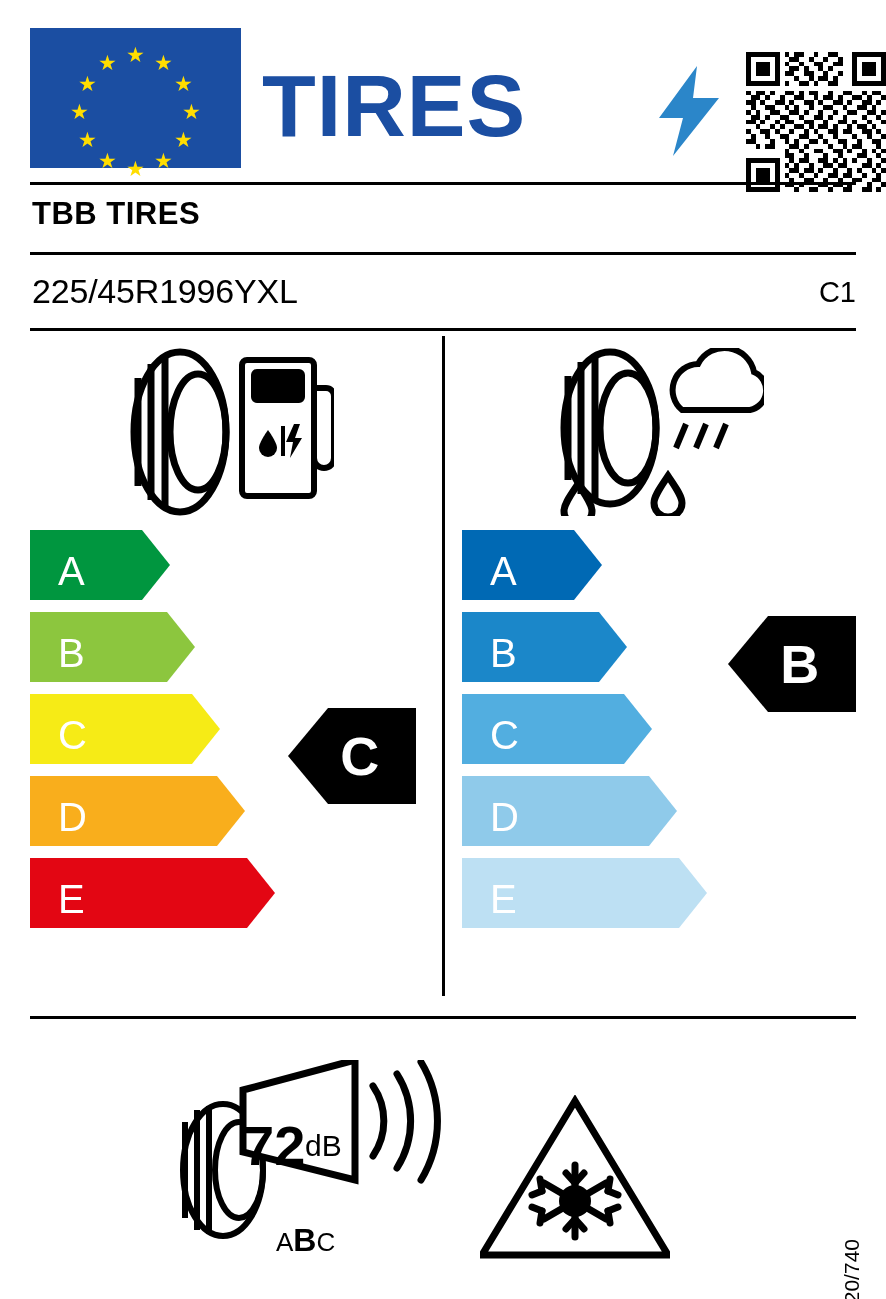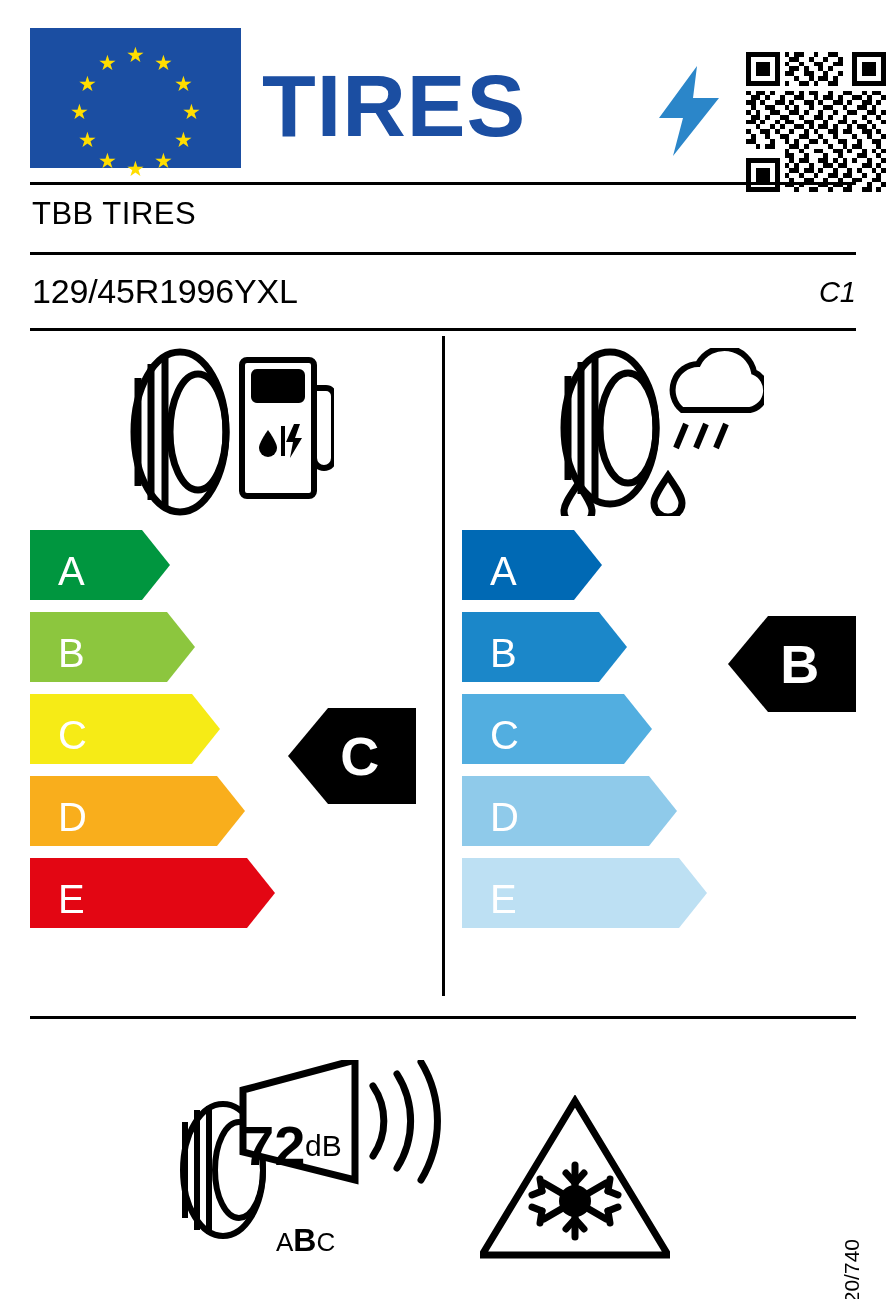--- a/index.html
+++ b/index.html
@@ -84,21 +84,21 @@
     width: 3px;
     background: #000000;
   }
 
   
   .brand {
     position: absolute;
     left: 32px;
     top: 196px;
     font-size: 31px;
-    font-weight: normal;
+    font-weight: bold;
     letter-spacing: 0.5px;
   }
   .code {
     position: absolute;
     right: 30px;
     top: 196px;
     font-size: 31px;
     font-weight: bold;
     text-align: right;
   }
@@ -107,21 +107,20 @@
     left: 32px;
     top: 272px;
     font-size: 34px;
     letter-spacing: -0.2px;
   }
   .class {
     position: absolute;
     right: 30px;
     top: 276px;
     font-size: 29px;
-    font-style: italic;
   }
 
   .pictogram {
     position: absolute;
     top: 348px;
     height: 168px;
   }
 
   .grades {
     position: absolute;
@@ -467,21 +466,21 @@
     </svg>
   </div>
 
   <div class="rule" style="top:182px;"></div>
   <div class="rule" style="top:252px;"></div>
   <div class="rule" style="top:328px;"></div>
   <div class="rule" style="top:1016px;"></div>
   <div class="vrule" style="left:442px; top:336px; height:660px;"></div>
 
   <div class="brand">TBB TIRES</div>
-  <div class="size">129/45R1996YXL</div>
+  <div class="size">225/45R1996YXL</div>
   <div class="class">C1</div>
 
   <svg class="pictogram" style="left:118px; width:216px;" viewBox="0 0 216 168">
     <g fill="none" stroke="#000000" stroke-width="7">
       <ellipse cx="62" cy="84" rx="46" ry="80"></ellipse>
       <ellipse cx="80" cy="84" rx="28" ry="58"></ellipse>
       <line x1="20" y1="30" x2="20" y2="138"></line>
       <line x1="33" y1="16" x2="33" y2="152"></line>
       <line x1="47" y1="10" x2="47" y2="158"></line>
     </g>

